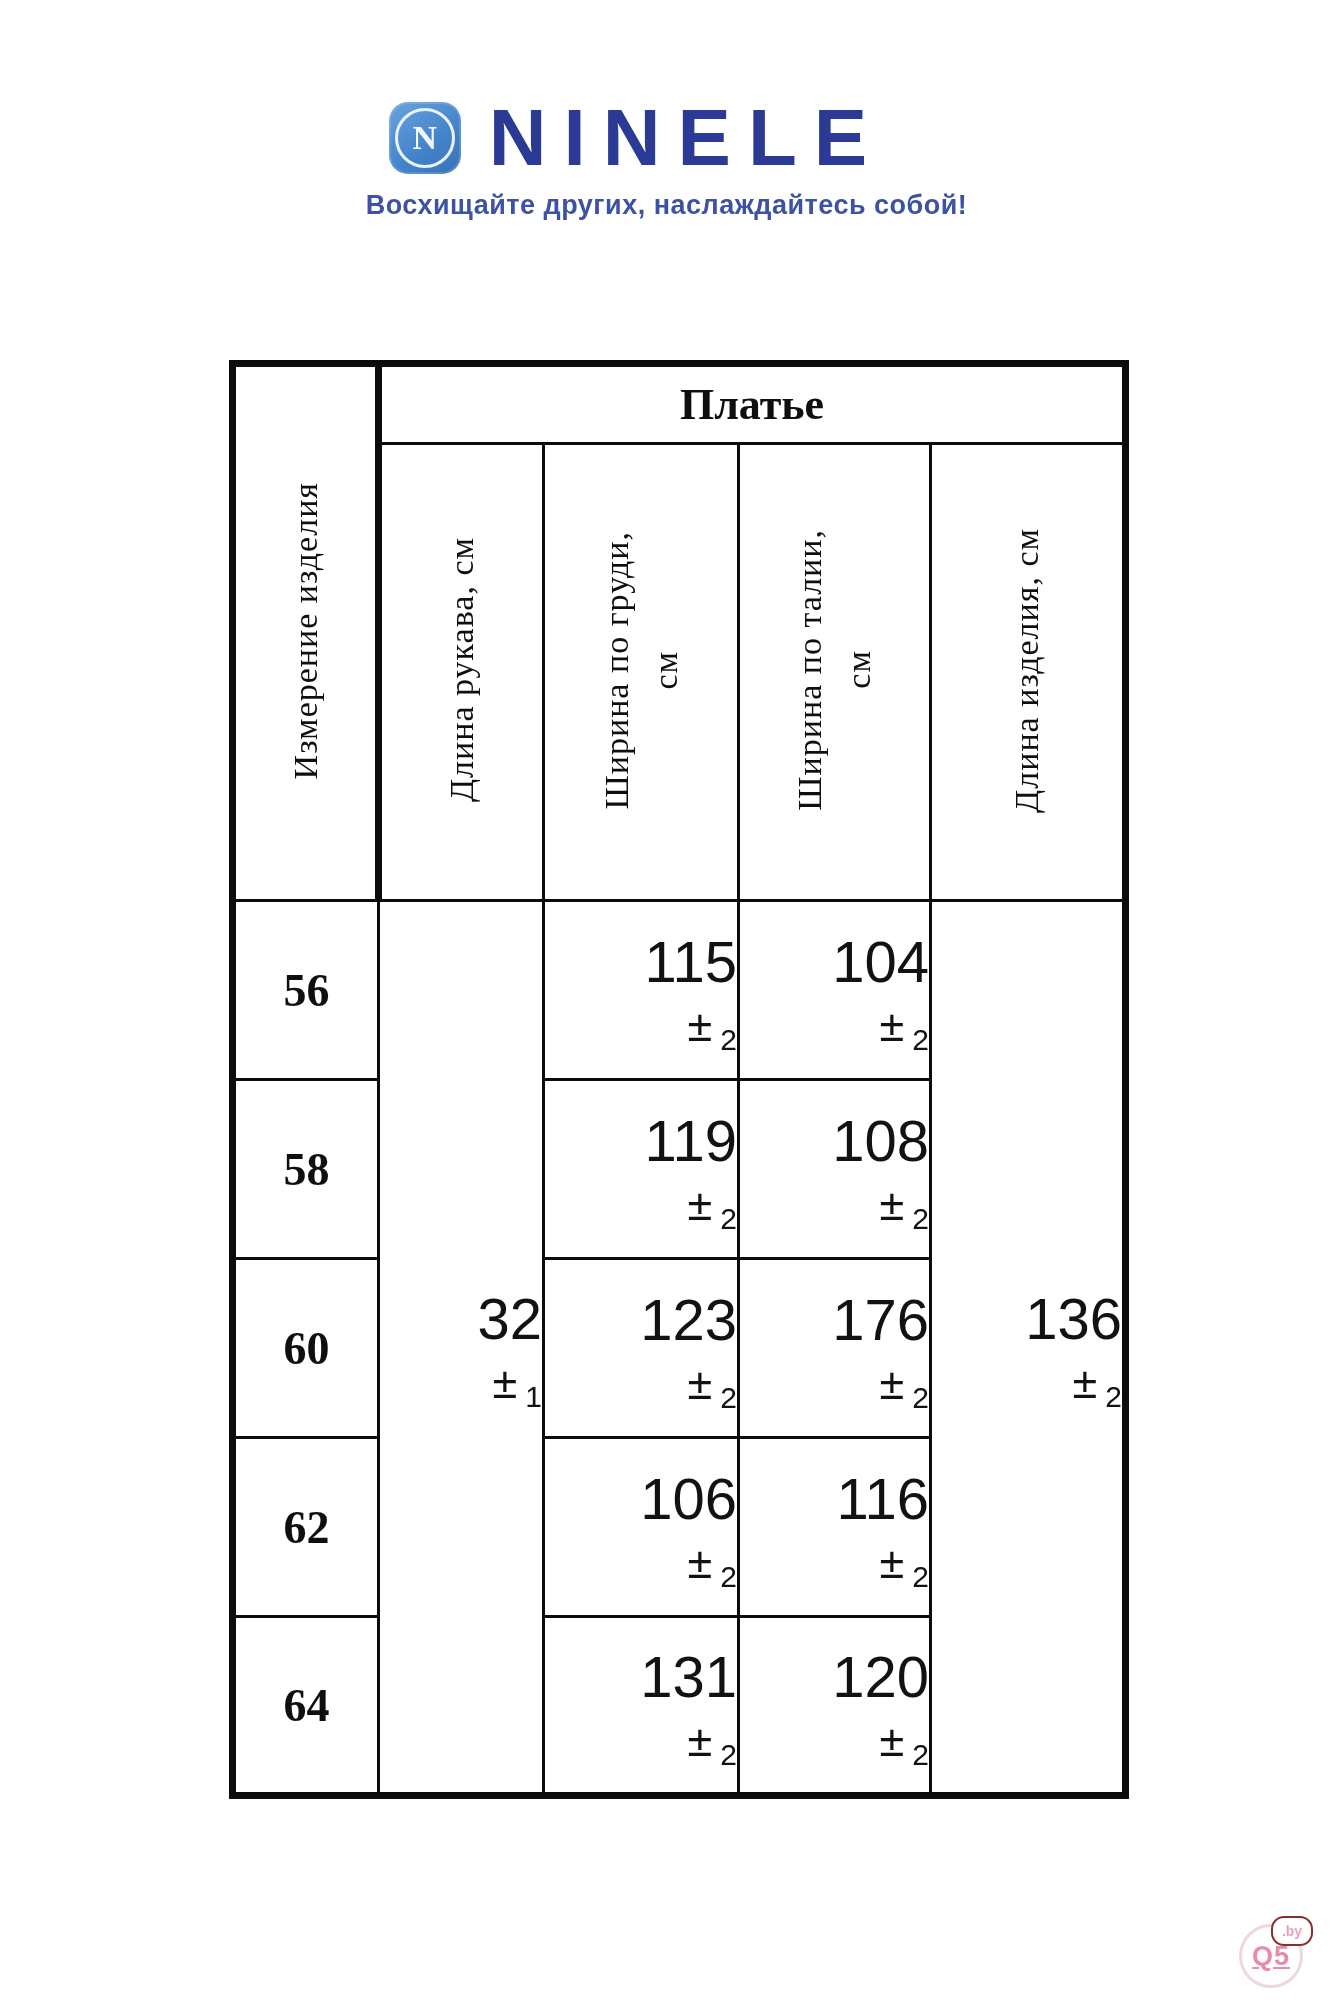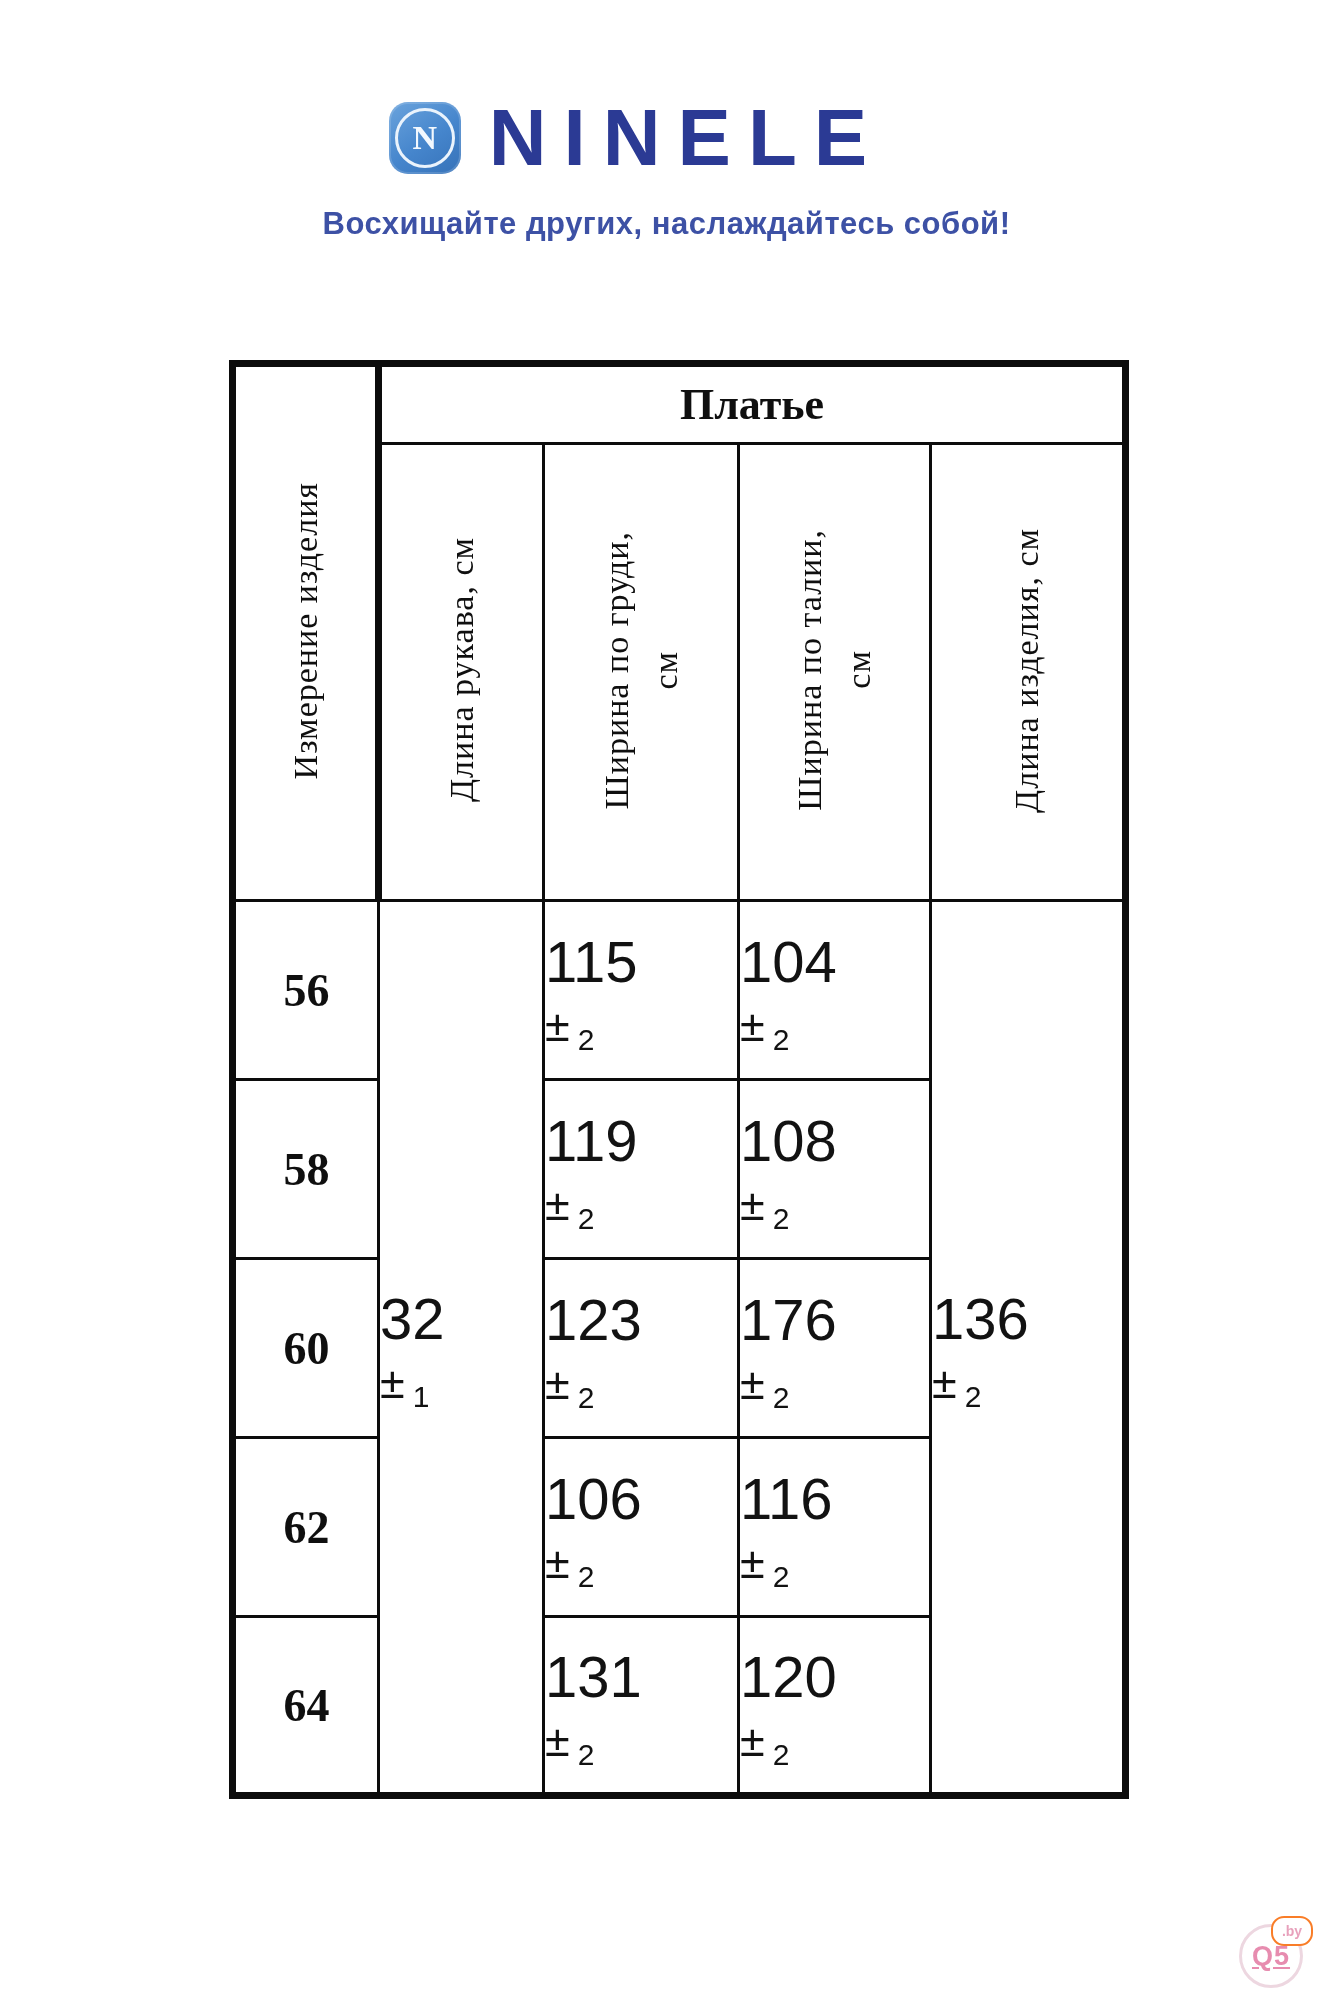--- a/index.html
+++ b/index.html
@@ -14,21 +14,21 @@
   .logo-row{display:flex;align-items:center;gap:20px;transform:translateX(-30px);}
   .logo-icon{width:72px;height:72px;border-radius:19px;
     background:linear-gradient(145deg,#6ba4dd 0%,#4585cc 55%,#3672b8 100%);
     display:flex;align-items:center;justify-content:center;flex:0 0 auto;
     box-shadow:inset 0 0 0 2px rgba(255,255,255,.15);}
   .logo-ring{width:54px;height:54px;border:3px solid #eaf3fc;border-radius:50%;
     display:flex;align-items:center;justify-content:center;}
   .logo-n{color:#f2f8fe;font-family:"Liberation Serif",serif;font-weight:700;font-size:34px;line-height:1;}
   .brand{font-size:80px;font-weight:700;color:#2b3a94;letter-spacing:17px;line-height:1;
     font-family:"Liberation Sans",sans-serif;margin-left:8px;}
-  .tagline{margin-top:28px;font-size:31px;font-weight:700;color:#3d51a5;letter-spacing:.5px;}
+  .tagline{margin-top:12px;font-size:27px;font-weight:700;color:#3d51a5;letter-spacing:.5px;}
 
   
   table.size-table{
     position:absolute;left:229px;top:360px;width:893px;
     border-collapse:collapse;table-layout:fixed;background:#fff;
     border:7px solid #0c0c0c;
   }
   .size-table td{border:3px solid #0c0c0c;padding:0;color:#0f0f0f;}
   .r-group{height:80px;}
   .r-cols{height:457px;}
@@ -39,34 +39,34 @@
   .vtext{display:inline-block;writing-mode:vertical-rl;transform:rotate(180deg);
     font-family:"Liberation Serif",serif;font-size:34px;line-height:1.45;
     letter-spacing:1px;white-space:pre-line;text-align:center;}
   .group-cell{text-align:center;vertical-align:middle;
     font-family:"Liberation Serif",serif;font-weight:700;font-size:44px;}
 
   .size-cell{text-align:center;vertical-align:middle;
     font-family:Liberation Serif, serif;font-weight:700;font-size:46px;
     border-right:7px solid #0c0c0c;}
 
-  .val-cell{text-align:left;vertical-align:middle;font-family:"Liberation Sans",sans-serif;}
+  .val-cell{text-align:right;vertical-align:middle;font-family:"Liberation Sans",sans-serif;}
   .num{display:block;font-size:58px;line-height:1.05;color:#121212;}
   .tol{display:block;margin-top:10px;line-height:1;}
   .pm{font-size:45px;color:#121212;}
   .digit{font-size:30px;color:#121212;position:relative;top:9px;margin-left:8px;}
 
   
   .wm{position:absolute;right:24px;bottom:10px;display:flex;align-items:center;gap:12px;opacity:.92;}
   .wm-badge{position:relative;width:70px;height:74px;flex:0 0 auto;}
   .wm-circle{position:absolute;left:0;bottom:2px;width:58px;height:58px;border-radius:50%;
     background:#fff;border:3px solid #ecd4de;display:flex;align-items:center;justify-content:center;
     color:#e583a9;font-weight:700;font-size:27px;letter-spacing:1px;text-decoration:underline;}
   .wm-by{position:absolute;top:0;right:-4px;min-width:32px;height:26px;border-radius:13px;
-    background:#fff;border:2px solid #f97316;color:#e79ab7;font-weight:700;font-size:14px;
+    background:#fff;border:2px solid #7f1d1d;color:#e79ab7;font-weight:700;font-size:14px;
     display:flex;align-items:center;justify-content:center;padding:0 3px;}
   .wm-text{display:flex;flex-direction:column;align-items:flex-end;}
   .wm-name{font-size:46px;line-height:1;color:#8a8a8a;letter-spacing:1px;}
   .wm-accent{color:#e89ab5;}
   .wm-sub{margin-top:4px;font-size:14px;color:#e2a0b8;letter-spacing:2px;}
 </style>
 </head>
 <body>
 
 <div class="logo-wrap">

